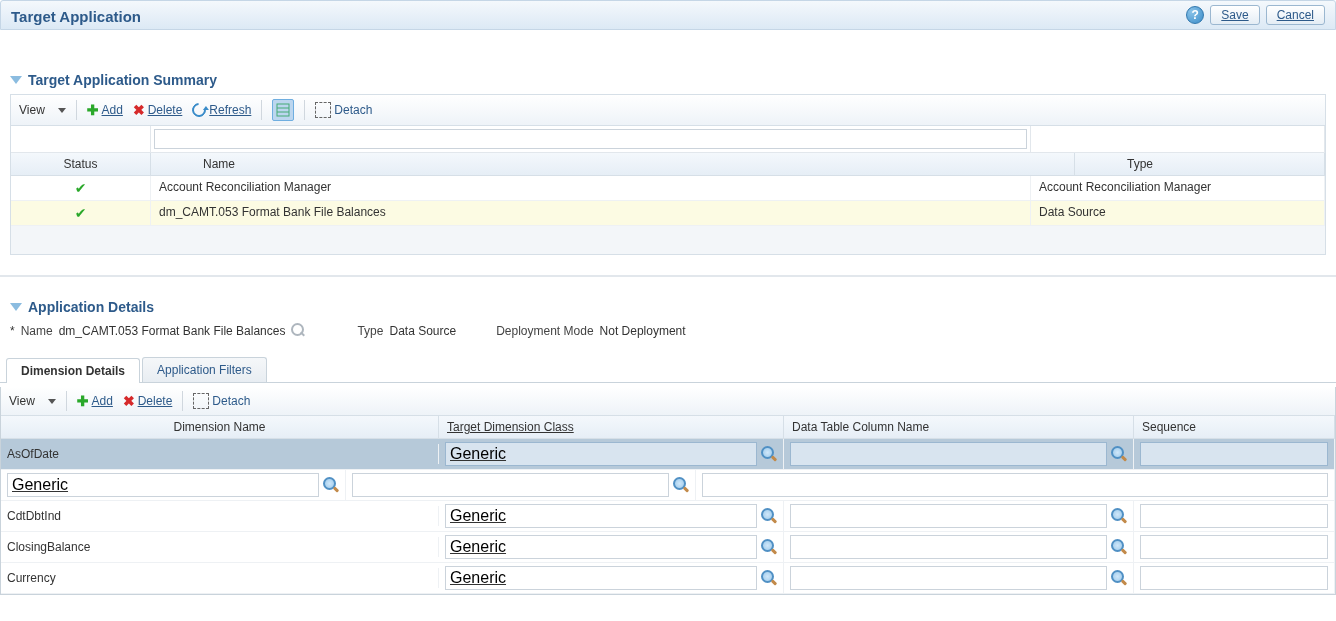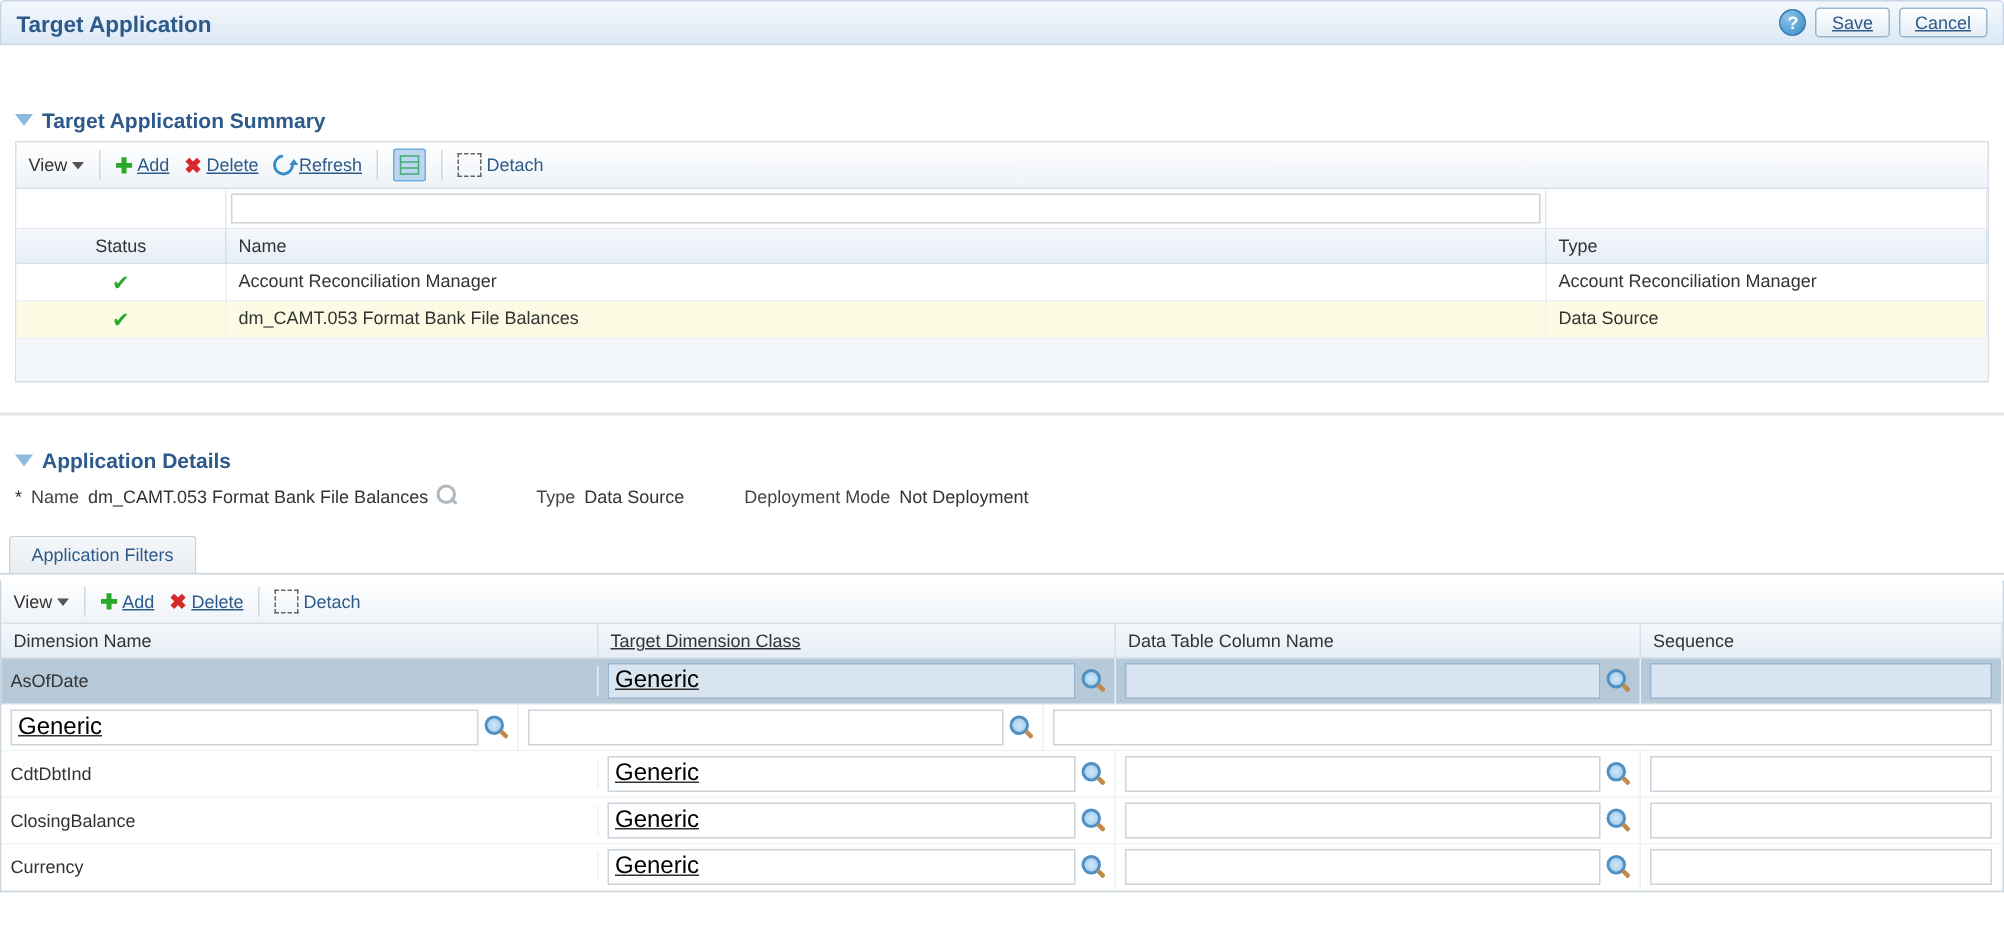--- a/index.html
+++ b/index.html
@@ -40,35 +40,35 @@
   border: 1px solid #d6dfe7;
   border-bottom: none;
   display: flex;
   align-items: center;
   gap: 10px;
   padding: 4px 8px;
   margin-top: 4px;
 }
 .tb-item { display: flex; align-items: center; gap: 3px; cursor: pointer; color: #2d5a8a; }
 .tb-item .label { text-decoration: underline; }
-.view-btn { display:flex; align-items:center; gap:3px; cursor:pointer; color:#333; }
+.view-btn { display:flex; align-items:center; gap:13px; cursor:pointer; color:#333; }
 .caret-down { width:0;height:0;border-left:4px solid transparent;border-right:4px solid transparent;border-top:5px solid #555;display:inline-block; }
 .sep { width:1px; height:20px; background:#d0d7de; }
 .icon-btn { width:22px; height:22px; border:1px solid #a9c2d8; background:linear-gradient(#fff,#e6eef6); border-radius:2px; display:flex;align-items:center;justify-content:center; cursor:pointer; }
 .icon-btn.selected { background:#bcd6ef; border-color:#6faee0; }
 .plus-icon { color:#2aa82a; font-weight:bold; font-size:14px; }
 .x-icon { color:#d6292a; font-weight:bold; font-size:14px; }
 .refresh-icon { width:14px;height:14px;border:2px solid #3a8cc9;border-radius:50%;border-top-color:transparent;transform:rotate(40deg);position:relative; }
 .refresh-icon:after{content:'';position:absolute;top:-3px;right:-2px;width:0;height:0;border-left:3px solid transparent;border-right:3px solid transparent;border-bottom:4px solid #3a8cc9;transform:rotate(-40deg);}
 .detach-icon { width:16px;height:16px;border:1px dashed #666;position:relative; display:inline-block; }
 .table-wrap { border:1px solid #d6dfe7; }
 .filter-row { display:flex; background:#fff; border-bottom:1px solid #e2e7ec; }
 .filter-cell { border-right:1px solid #e2e7ec; padding:3px; }
 .filter-input { width:100%; border:1px solid #cbd3db; padding:2px 4px; background:#fff; font-size:12px; }
-.header-row { display:flex; background:linear-gradient(#f4f8fc,#e6eef6); border-bottom:1px solid #d6dfe7; }
+.header-row { display:flex; background:linear-gradient(#f4f8fc,#e6eef6); border-bottom:1px solid #d6dfe7;gap:44px; }
 .hcell { padding:4px 8px; border-right:1px solid #d6dfe7; color:#333; }
 .data-row { display:flex; border-bottom:1px solid #eef1f4; background:#fff; }
 .data-row.sel { background:#fcfbe3; }
 .dcell { padding:4px 8px; border-right:1px solid #eef1f4; }
 .status-cell { display:flex;justify-content:center;align-items:center; }
 .check-icon { color:#2aa82a; font-size:14px; }
 .content-area { border-top:2px solid #e2e7ec; margin-top:10px; padding-top:20px; }
 .meta-row { display:flex; align-items:center; gap:20px; padding:6px 10px; }
 .meta-field { display:flex; align-items:center; gap:6px; }
 .meta-label { color:#444; }
@@ -84,21 +84,21 @@
 .dim-hcell { padding:4px 8px; border-right:1px solid #d6dfe7; }
 .dim-row { display:flex; border-bottom:1px solid #eef1f4; background:#fff; align-items:center; }
 .dim-row.selected { background:#b6c9d9; }
 .dim-cell { padding:3px 6px; border-right:1px solid #eef1f4; display:flex; align-items:center; gap:4px; }
 .dim-input { width:100%; border:1px solid #cbd3db; padding:2px 4px; font-size:16px; }
 .dim-row.selected .dim-input { background:#d8e4ef; border-color:#9bb7d0; }
 .mag-icon { width:16px;height:16px;display:inline-block;position:relative;cursor:pointer;flex-shrink:0; }
 .mag-icon:before{content:'';position:absolute;width:9px;height:9px;border:2px solid #5090c4;border-radius:50%;top:0;left:0;background:radial-gradient(#cfe7fa,#9cc9ea);}
 .mag-icon:after{content:'';position:absolute;width:6px;height:3px;background:#c28a4a;top:11px;left:10px;transform:rotate(45deg);border-radius:1px;}
 .col-status{width:140px;} .col-name{width:880px;} .col-type{width:280px;flex:1;}
-.dcol-dim{width:398px;} .dcol-class{width:345px;text-decoration:underline;} .dcol-dtc{width:350px;} .dcol-seq{width:140px;flex:1;}
+.dcol-dim{width:438px;text-align:center;} .dcol-class{width:345px;text-decoration:underline;} .dcol-dtc{width:350px;} .dcol-seq{width:140px;flex:1;}
 </style>
 </head>
 <body>
 
 <div class="page-header">
   <div class="page-title">Target Application</div>
   <div class="header-actions">
     <div class="help-icon">?</div>
     <button class="oracle-btn">Save</button>
     <button class="oracle-btn">Cancel</button>
@@ -190,20 +190,21 @@
       <span class="meta-label">Type</span>
       <span>Data Source</span>
     </div>
     <div class="meta-field" style="margin-left:20px">
       <span class="meta-label">Deployment Mode</span>
       <span>Not Deployment</span>
     </div>
   </div>
 
   <div class="tabs">
+    <div class="tab active">Dimension Details</div>
     <div class="tab">Application Filters</div>
   </div>
 
   <div class="inner-panel">
     <div class="toolbar" style="border:none;border-bottom:1px solid #d6dfe7">
       <div class="view-btn">
         <span>View</span>
         <span class="caret-down"></span>
       </div>
       <div class="sep"></div>

